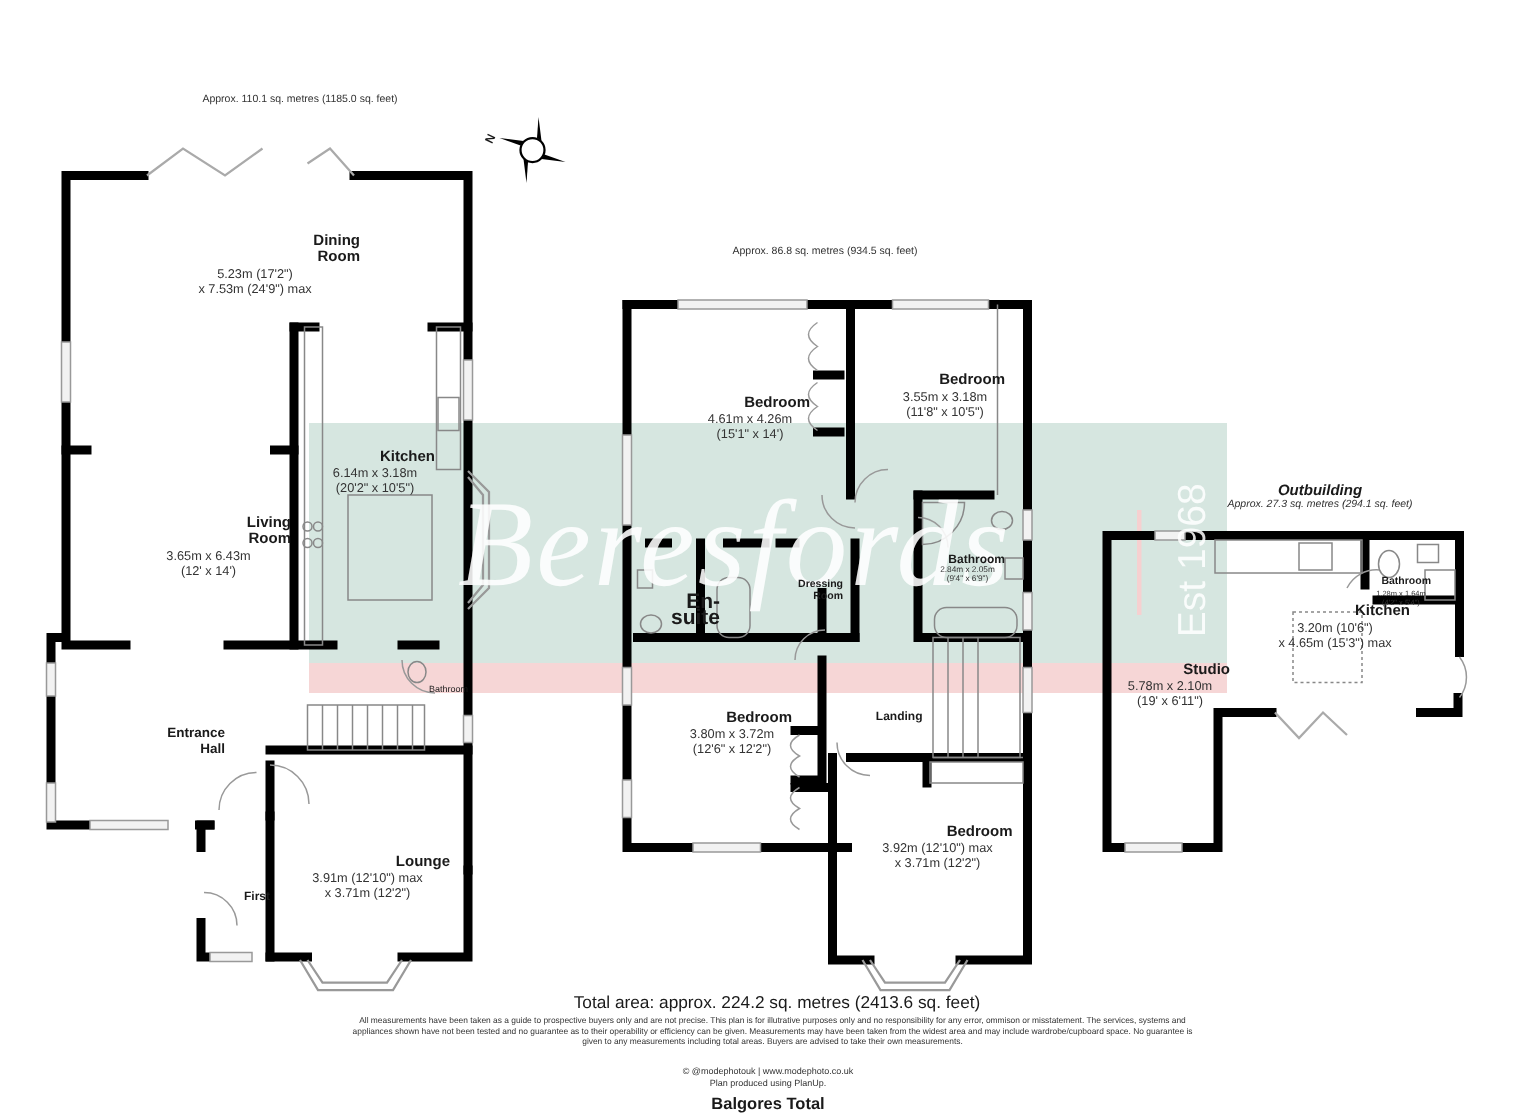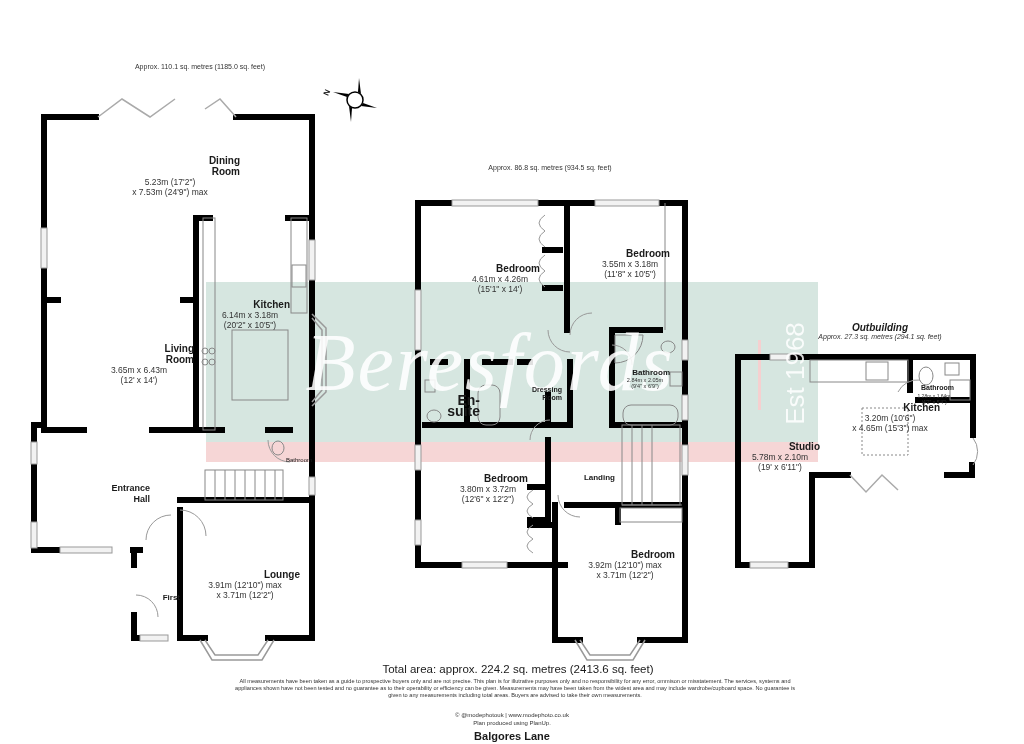--- a/index.html
+++ b/index.html
@@ -309,13 +309,13 @@
 <div class="abs total" style="left:268px;top:663px;width:500px;">Total area: approx. 224.2 sq. metres (2413.6 sq. feet)</div>
 <div class="abs" style="left:170px;top:678px;width:690px;">
   <div class="disclaimer">All measurements have been taken as a guide to prospective buyers only and are not precise. This plan is for illutrative purposes only and no responsibility for any error, ommison or misstatement. The services, systems and</div>
   <div class="disclaimer">appliances shown have not been tested and no guarantee as to their operability or efficiency can be given. Measurements may have been taken from the widest area and may include wardrobe/cupboard space. No guarantee is</div>
   <div class="disclaimer">given to any measurements including total areas. Buyers are advised to take their own measurements.</div>
 </div>
 <div class="abs" style="left:412px;top:711px;width:200px;">
   <div class="credit">© @modephotouk | www.modephoto.co.uk</div>
   <div class="credit">Plan produced using PlanUp.</div>
 </div>
-<div class="abs street" style="left:442px;top:730px;width:140px;">Balgores Lane</div>
+<div class="abs street" style="left:442px;top:730px;width:140px;">Balgores Total</div>
 
 </body></html>

